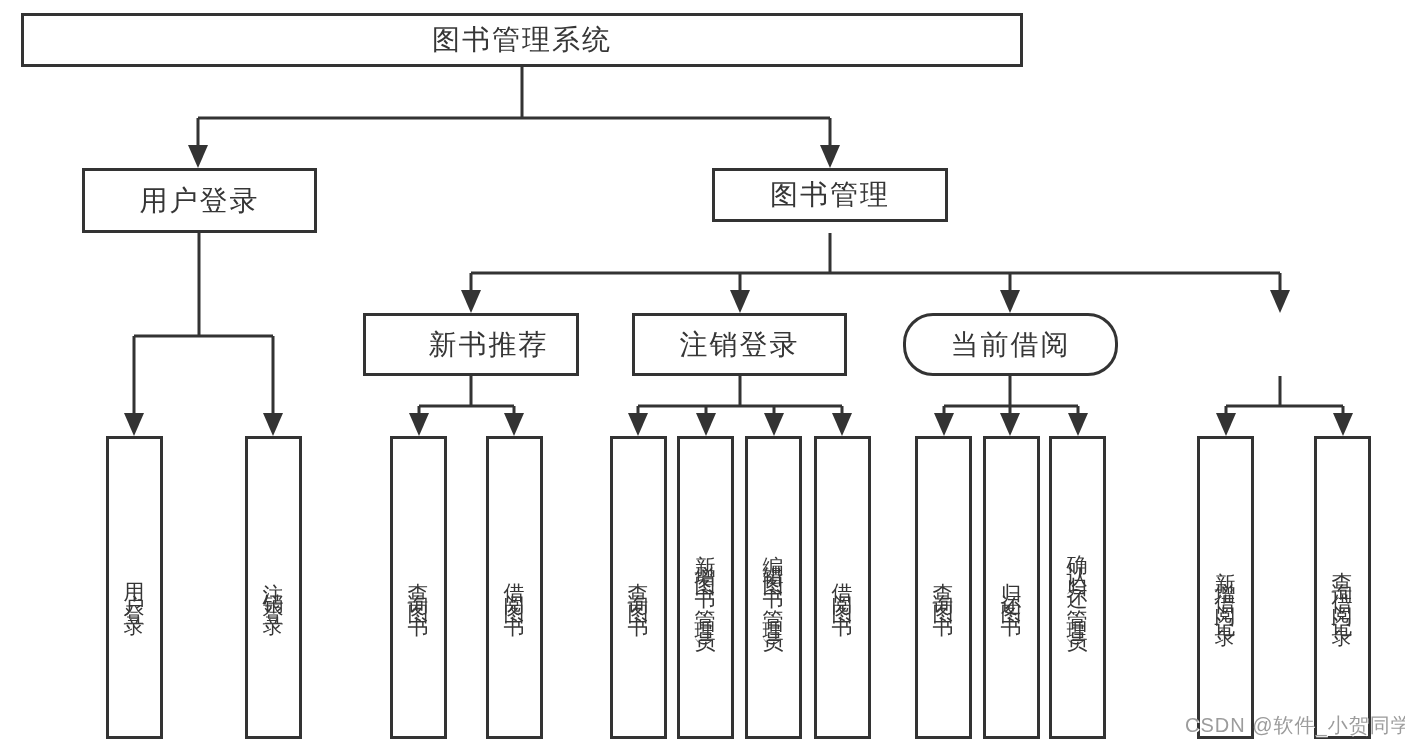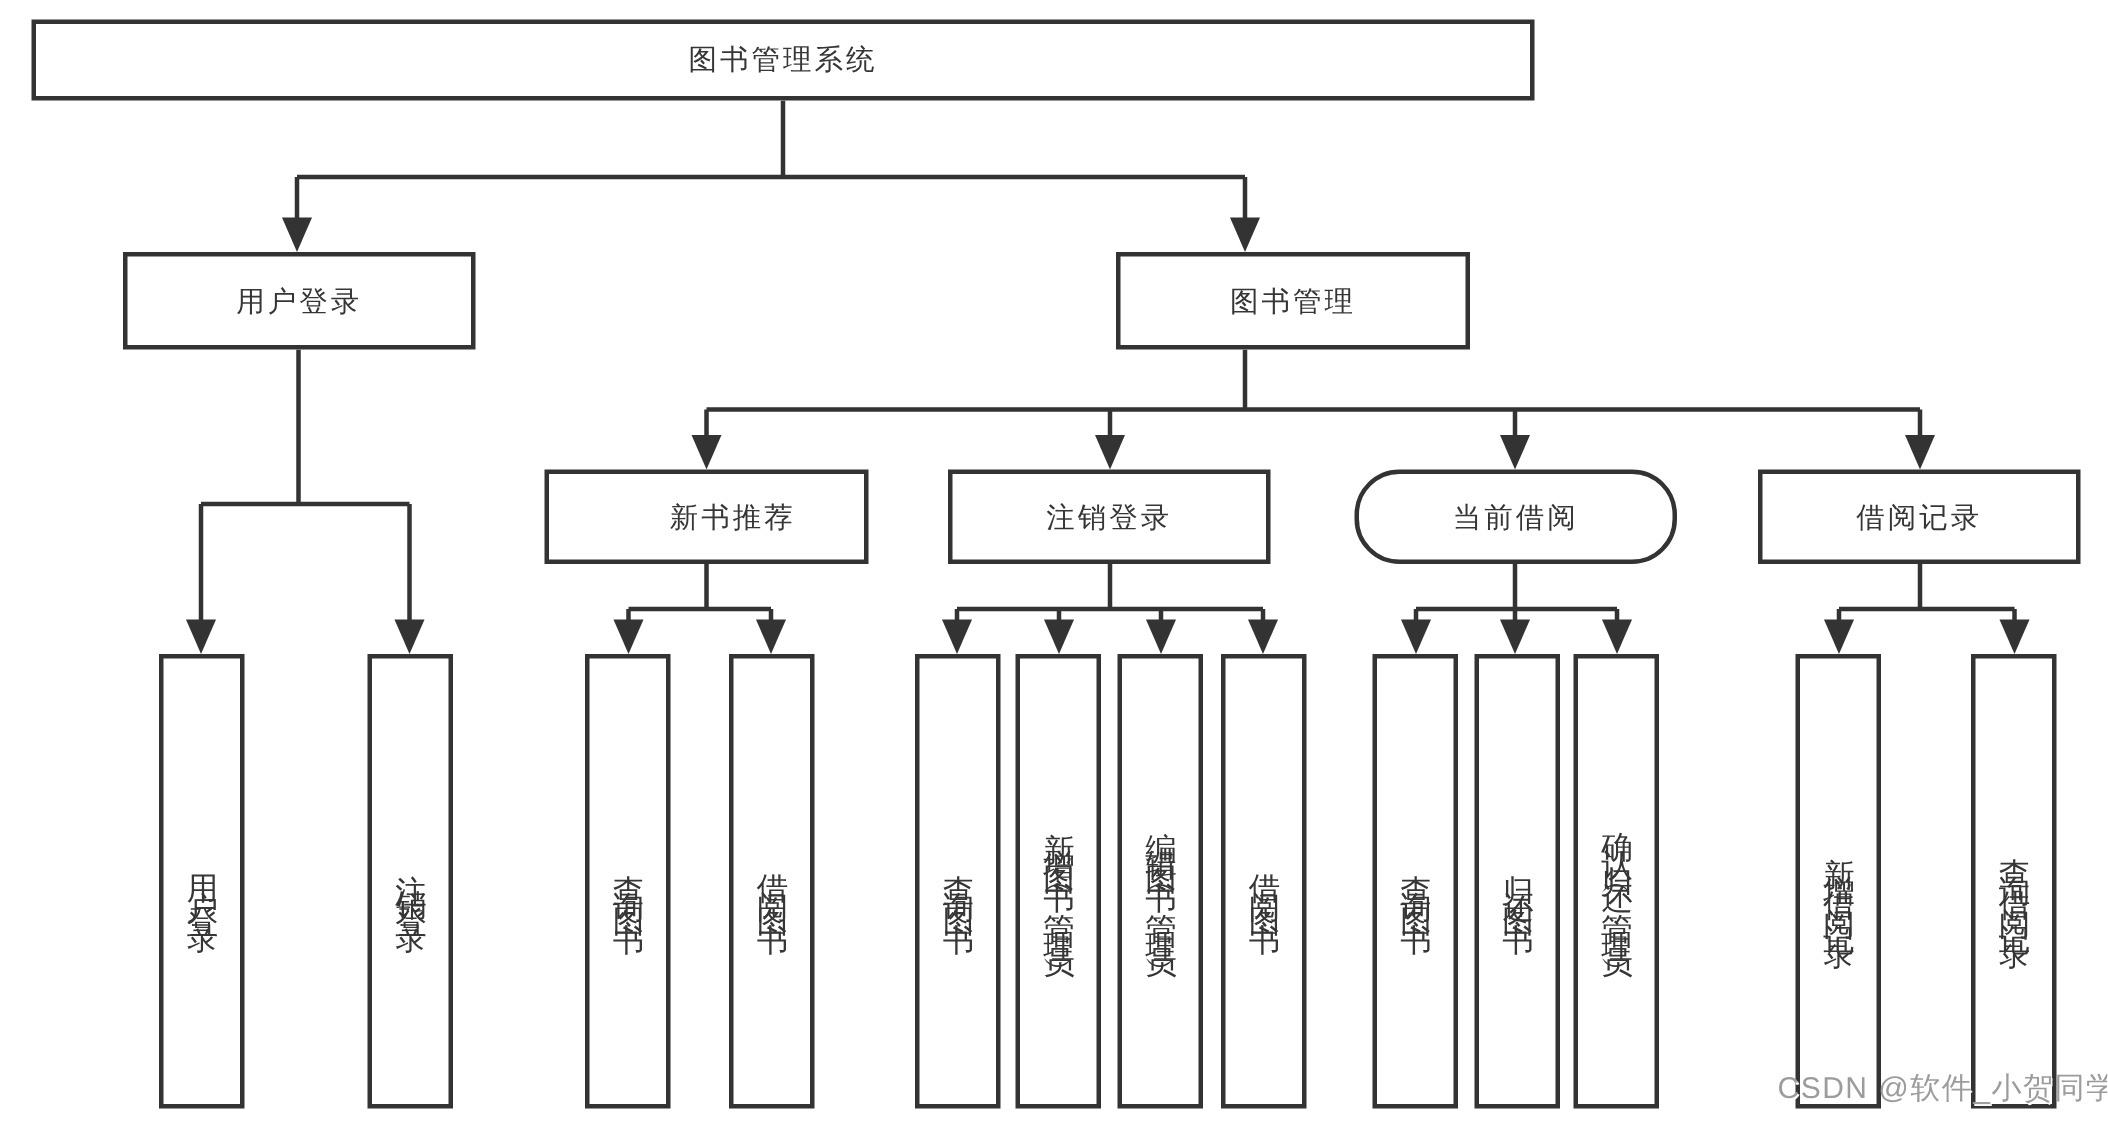--- a/index.html
+++ b/index.html
@@ -14,24 +14,24 @@
   .wire path{stroke:#333333;stroke-width:3;fill:none;}
   .wire use{fill:#333333;stroke:none;}
   .box{
     position:absolute;
     box-sizing:border-box;
     border:3px solid #333333;
     background:#ffffff;
     display:flex;align-items:center;justify-content:center;
     color:#363636;
   }
-  .h-box{font-size:19px;letter-spacing:2px;white-space:nowrap;}
+  .h-box{font-size:28px;letter-spacing:2px;white-space:nowrap;}
   .b-root{left:21px;top:13px;width:1002px;height:54px;}
   .b-userlogin{left:82px;top:168px;width:235px;height:65px;}
-  .b-bookmgmt{left:744px;top:168px;width:236px;height:65px;}
+  .b-bookmgmt{left:712px;top:168px;width:236px;height:54px;}
   .b-l3-0{left:363px;top:313px;width:216px;height:63px;padding-left:35px;}
   .b-l3-1{left:632px;top:313px;width:215px;height:63px;}
   .b-l3-2{left:903px;top:313px;width:215px;height:63px;border-radius:30px;}
   .b-l3-3{left:1172px;top:313px;width:215px;height:63px;}
   .v-box{top:436px;width:57px;height:303px;}
   .v-box .vt{
     writing-mode:vertical-rl;
     text-orientation:mixed;
     font-size:21px;
     letter-spacing:11px;
@@ -124,23 +124,20 @@
 
   <div class="box h-box b-l3-0">
     <span>新书推荐</span>
   </div>
   <div class="box h-box b-l3-1">
     <span>注销登录</span>
   </div>
   <div class="box h-box b-l3-2">
     <span>当前借阅</span>
   </div>
-  <div class="box h-box b-l3-3">
-    <span>借阅记录</span>
-  </div>
 
   <div class="box v-box v0">
     <span class="vt">用户登录</span>
   </div>
   <div class="box v-box v1">
     <span class="vt">注销登录</span>
   </div>
 
   <div class="box v-box v2">
     <span class="vt">查询图书</span>

